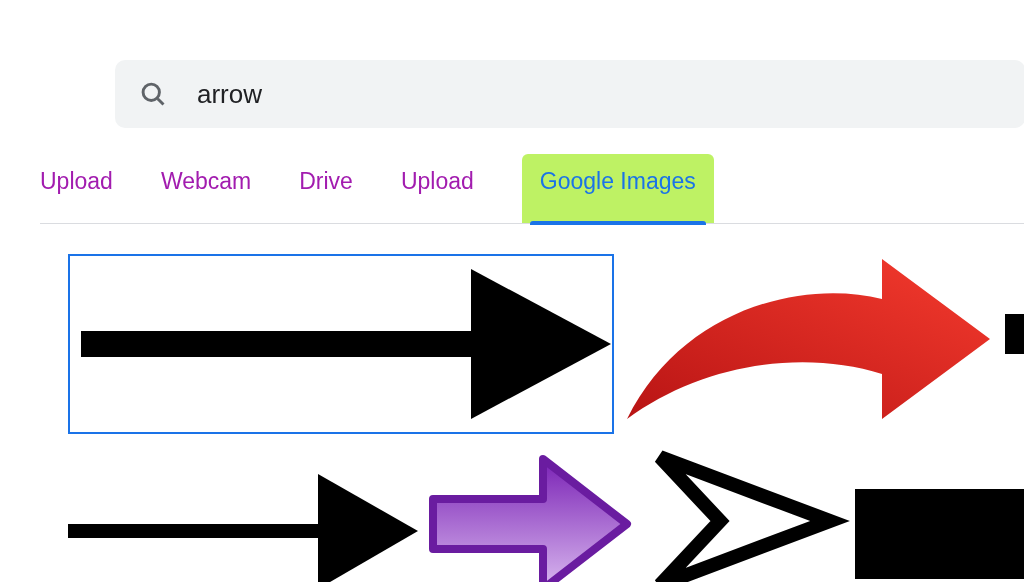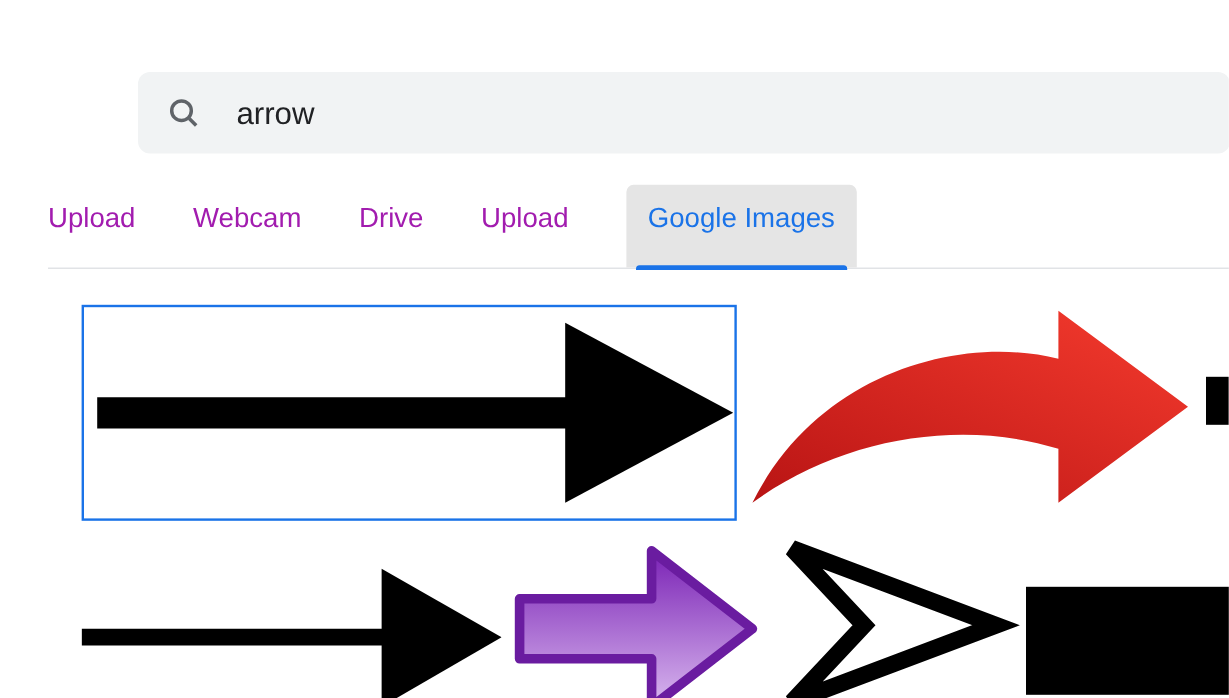--- a/index.html
+++ b/index.html
@@ -48,21 +48,21 @@
     .tab {
       font-size: 23px;
       color: #a21caf;
       padding: 0 0 28px 0;
       cursor: pointer;
       position: relative;
     }
     .tab.active {
       color: #1a73e8;
       font-weight: 500;
-      background: #e5e5e5;
+      background: #bef264;
       padding: 14px 18px 28px 18px;
       margin-top: -14px;
       border-radius: 6px 6px 0 0;
     }
     .tab.active::after {
       content: "";
       position: absolute;
       left: 8px;
       right: 8px;
       bottom: -2px;

